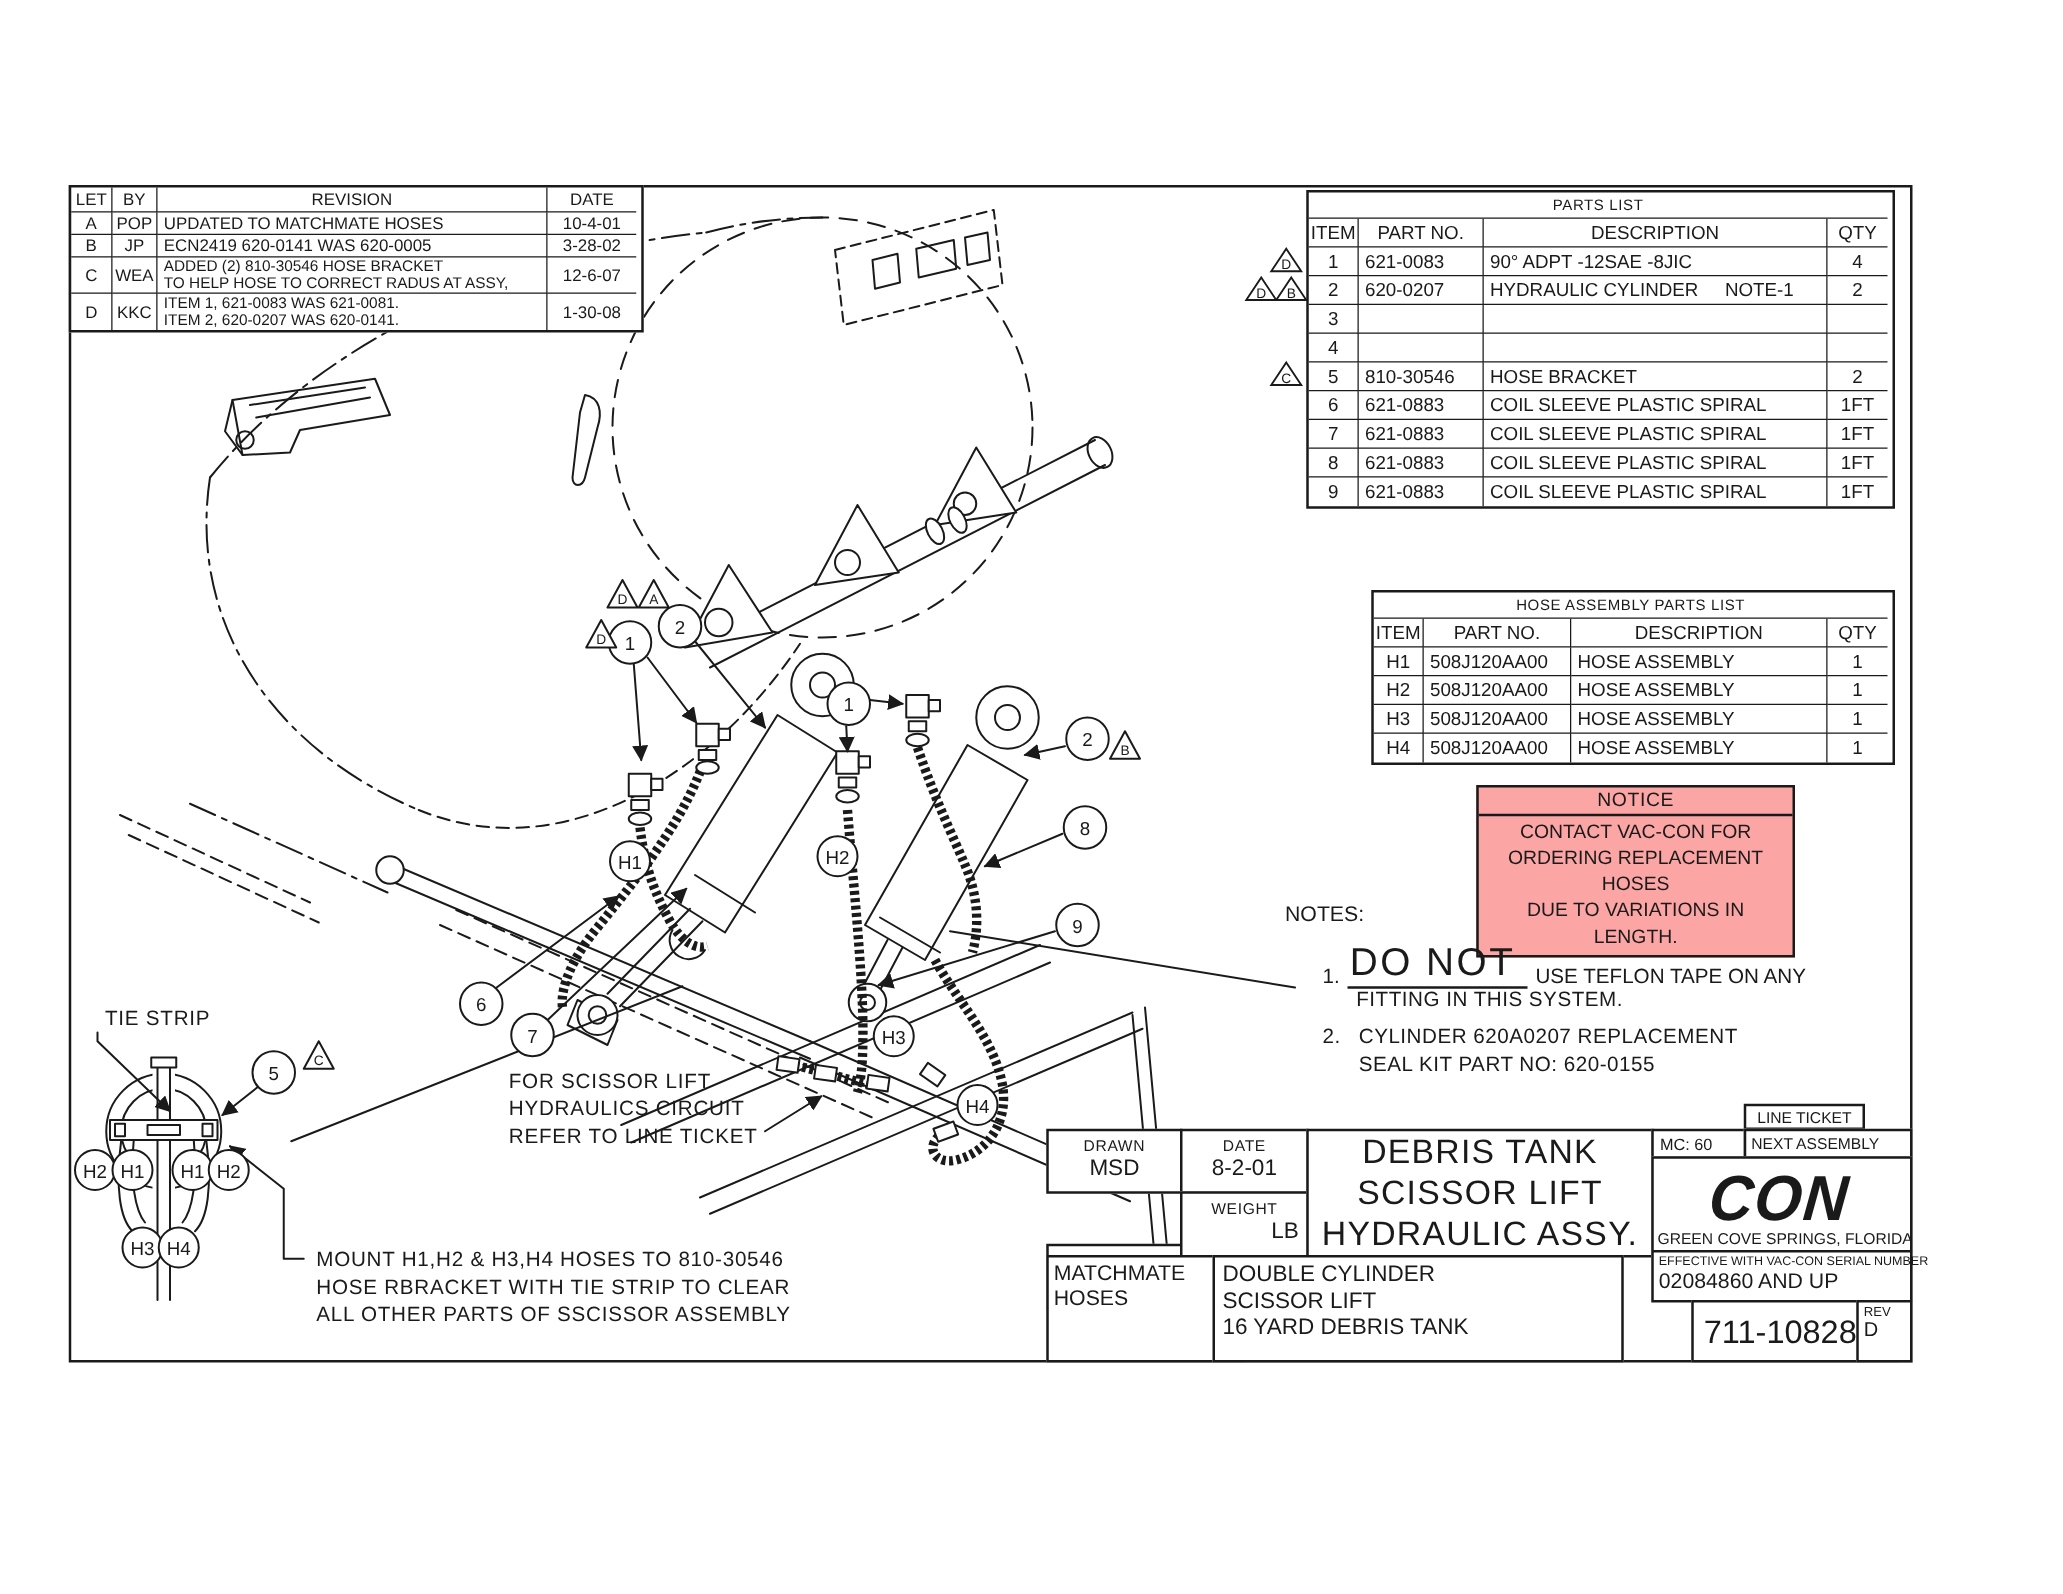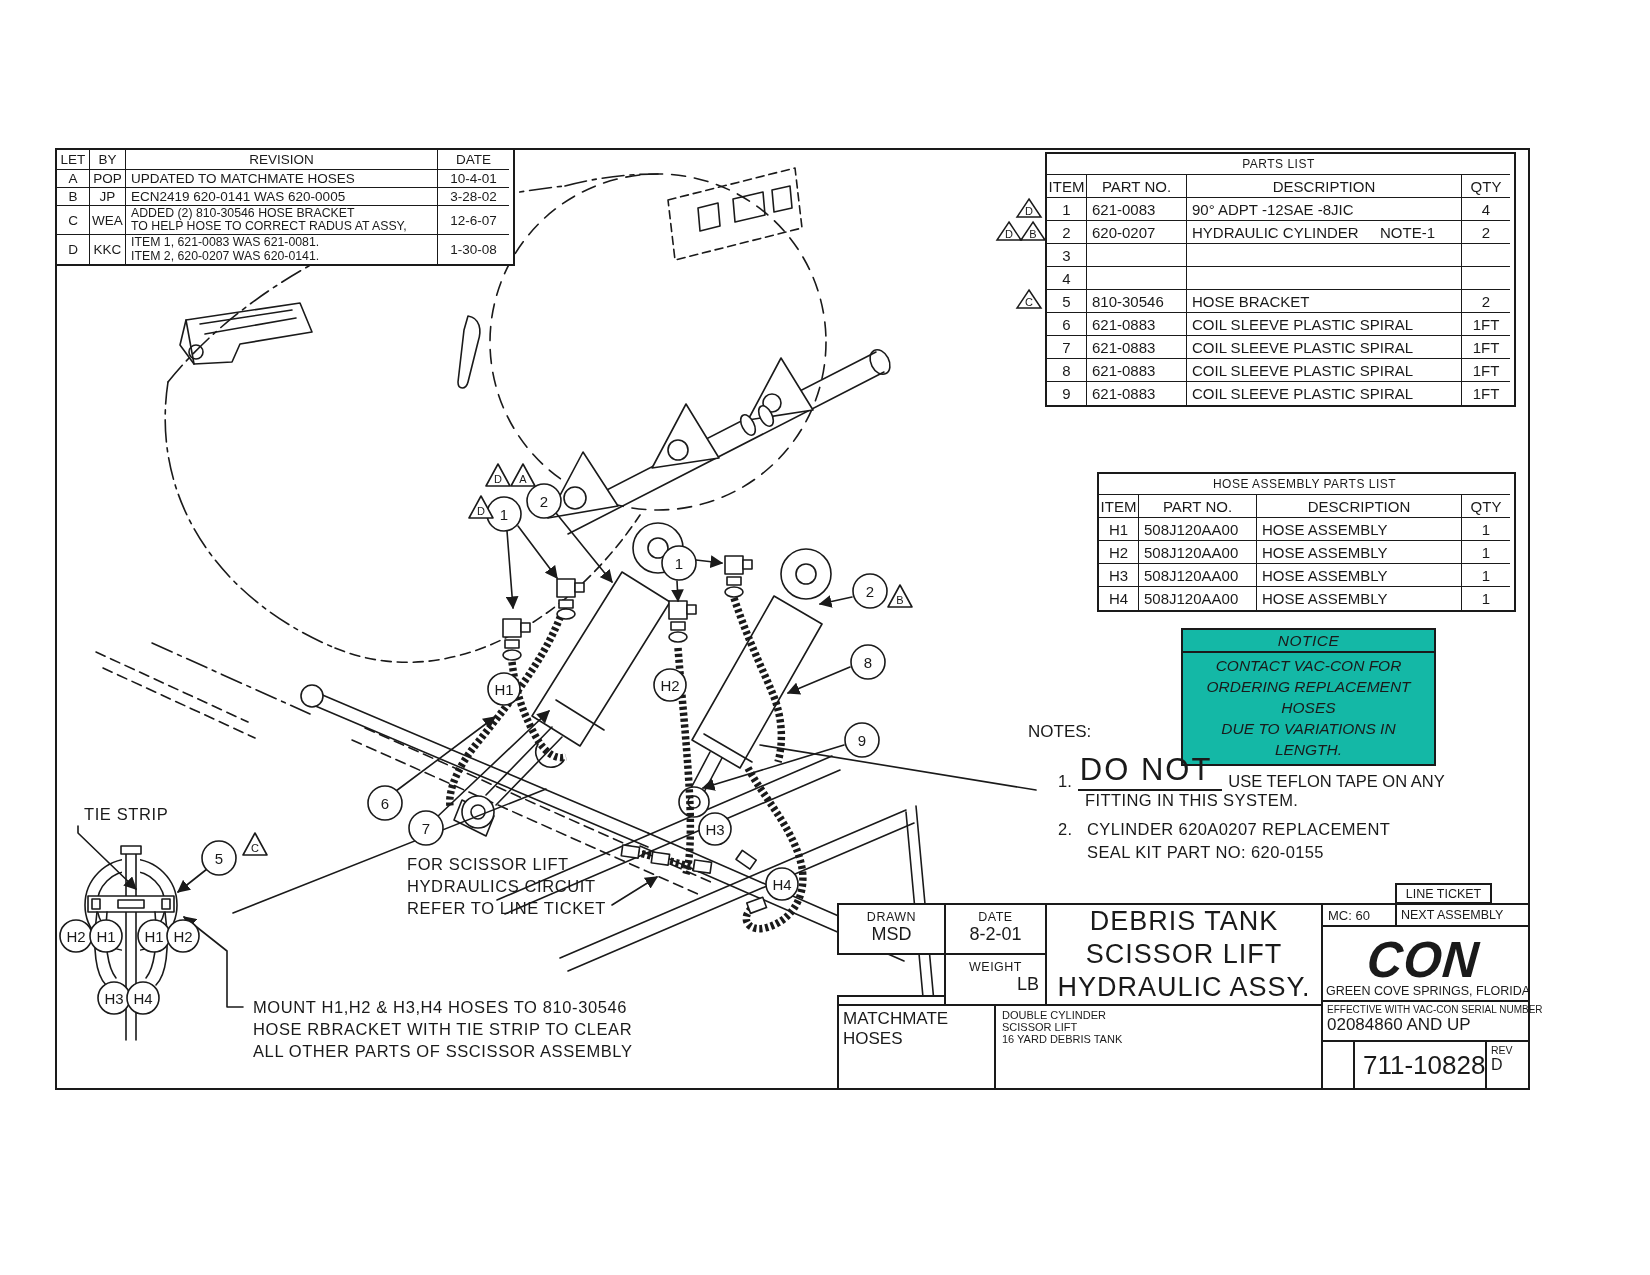--- a/index.html
+++ b/index.html
@@ -25,21 +25,21 @@
   .rev{left:55px;top:148px;width:456px;grid-template-columns:33px 36px 312px 71px;
        grid-template-rows:20px 18px 18px 29px 29px;font-size:13.5px;}
   .rev .two{font-size:12.3px;}
   .parts{left:1045px;top:152px;width:467px;grid-template-columns:40px 100px 275px 48px;
        grid-template-rows:21px 23px repeat(9,23px);font-size:15px;}
   .hoses{left:1097px;top:472px;width:415px;grid-template-columns:40px 118px 205px 48px;
        grid-template-rows:21px 23px repeat(4,23px);font-size:15px;}
   .t-title{font-size:12px;letter-spacing:.5px;}
   .desc2{margin-left:auto;padding-right:26px;}
   
-  .notice{position:absolute;left:1181px;top:628px;width:251px;border:2px solid var(--ink);background:#14b8a6;font-style:italic;}
+  .notice{position:absolute;left:1181px;top:628px;width:251px;border:2px solid var(--ink);background:#fca5a5;}
   .notice .nt{height:21px;border-bottom:2px solid var(--ink);display:flex;align-items:center;justify-content:center;font-size:15.5px;letter-spacing:.5px;}
   .notice .nb{padding:2px 3px 4px;text-align:center;font-size:15.5px;line-height:21px;}
   
   .abs{position:absolute;white-space:nowrap;}
   .notes-h{left:1028px;top:722px;font-size:17px;}
   .n1{left:1058px;top:752px;font-size:16.5px;}
   .n1 .big{font-size:31px;border-bottom:2px solid var(--ink);padding:0 10px 1px 2px;letter-spacing:2px;}
   .n1row{display:flex;align-items:flex-end;gap:6px;}
   .nline{font-size:16.5px;letter-spacing:.4px;}
   
@@ -503,21 +503,21 @@
   </div>
   <div class="tb" style="left:1045px;top:903px;width:278px;height:103px;display:flex;flex-direction:column;justify-content:flex-end;">
     <div class="bigtitle">DEBRIS TANK</div>
     <div class="bigtitle">SCISSOR LIFT</div>
     <div class="bigtitle">HYDRAULIC ASSY.</div>
   </div>
   <div class="tb" style="left:837px;top:1004px;width:159px;height:86px;font-size:17px;padding:3px 0 0 4px;">
     <div>MATCHMATE</div>
     <div>HOSES</div>
   </div>
-  <div class="tb" style="left:994px;top:1004px;width:329px;height:86px;font-size:11px;padding:3px 0 0 6px;">
+  <div class="tb" style="left:970px;top:1004px;width:329px;height:86px;font-size:18px;padding:3px 0 0 6px;">
     <div>DOUBLE CYLINDER</div>
     <div>SCISSOR LIFT</div>
     <div>16 YARD DEBRIS TANK</div>
   </div>
   <div class="tb" style="left:1395px;top:883px;width:97px;height:21px;display:flex;align-items:center;justify-content:center;font-size:12.5px;">
     <span>LINE TICKET</span>
   </div>
   <div class="tb" style="left:1321px;top:903px;width:76px;height:24px;display:flex;align-items:center;padding-left:5px;font-size:13px;">
     <span>MC: 60</span>
   </div>

